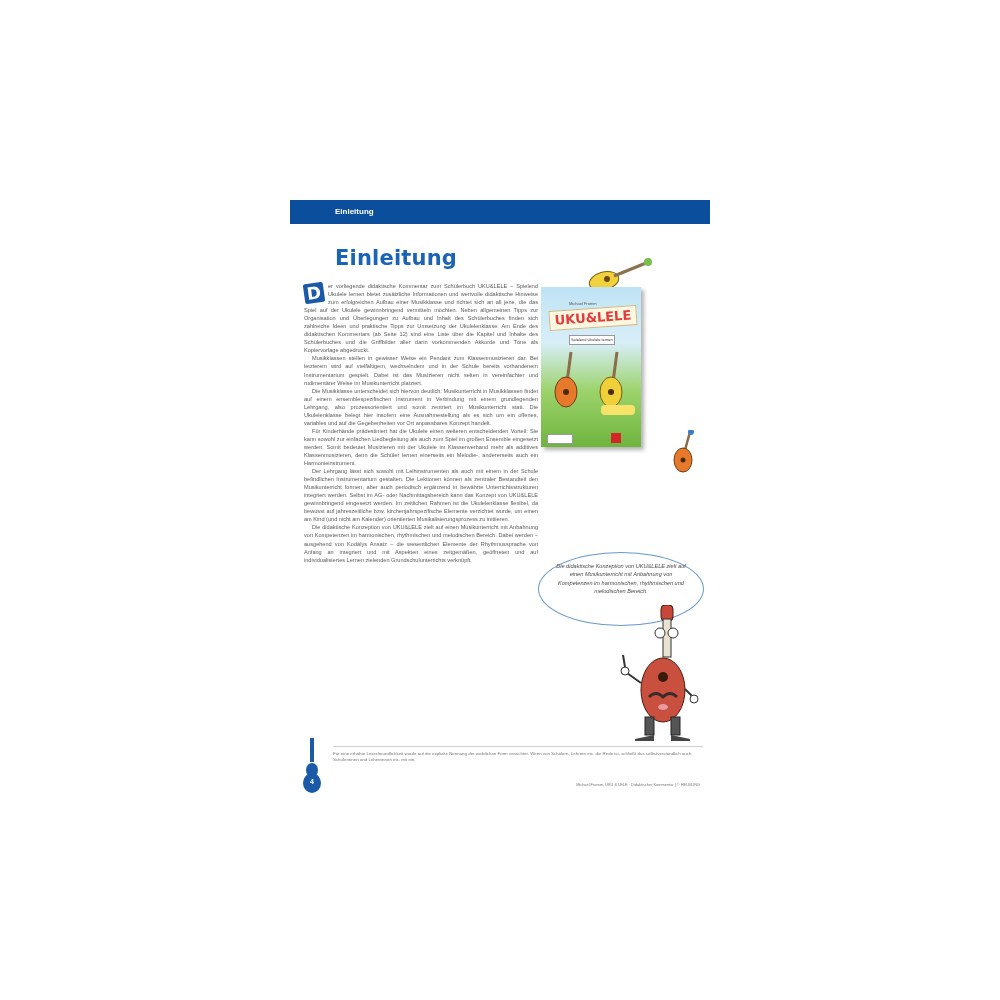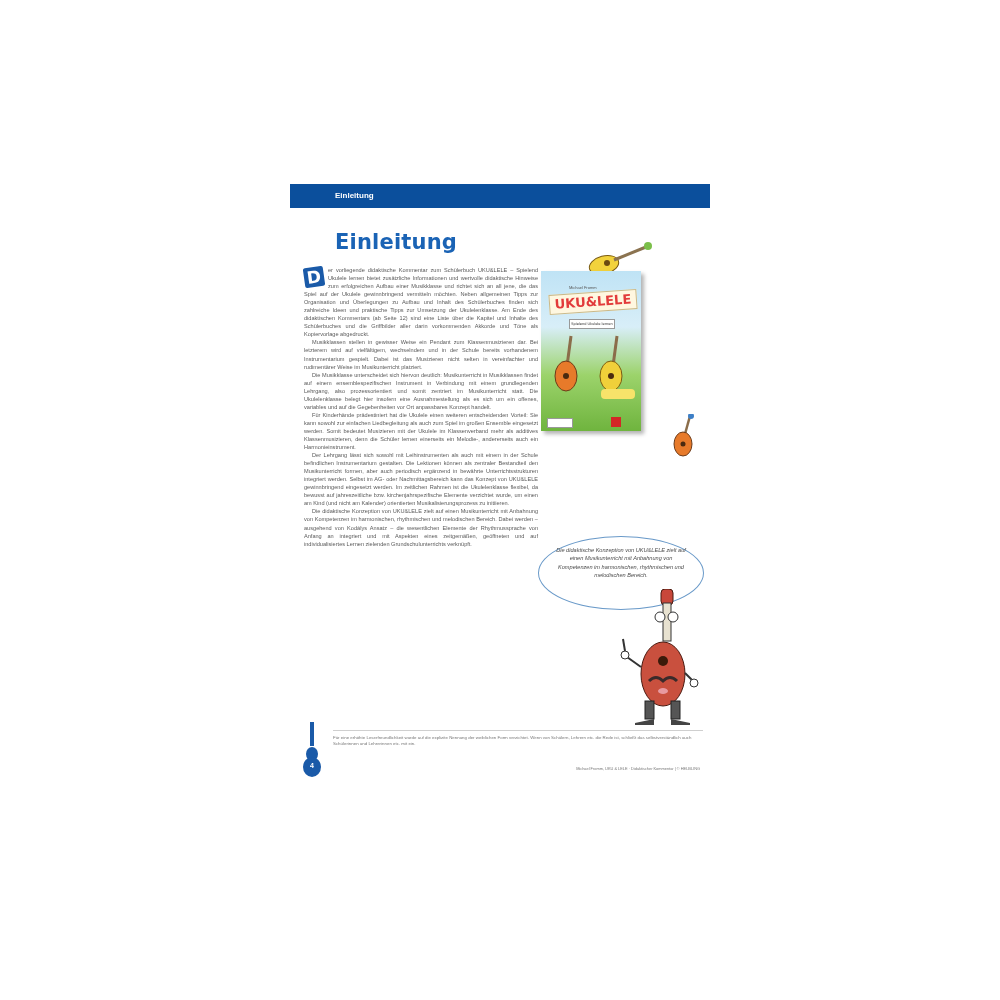--- a/index.html
+++ b/index.html
@@ -1,17 +1,17 @@
 <!DOCTYPE html>
 <html><head>
 <meta charset="utf-8">
 <style>
   html, body { margin:0; padding:0; background:#ffffff; }
   body { width:1000px; height:1000px; position:relative; overflow:hidden; font-family:"DejaVu Sans", sans-serif; }
-  .page { position:absolute; left:290px; top:184px; width:420px; height:600px; background:#fff; }
+  .page { position:absolute; left:290px; top:200px; width:420px; height:600px; background:#fff; }
   .header-bar { position:absolute; left:0; top:0; width:420px; height:24px; background:#0b4f9c; }
   .header-bar .label { position:absolute; left:45px; top:7px; font-size:8px; font-weight:bold; color:#ffffff; font-family:"Liberation Sans", sans-serif; }
   .page-title { position:absolute; left:45px; top:46px; font-size:21px; font-weight:bold; color:#1a63b5; font-family:"DejaVu Sans", sans-serif; letter-spacing:0.2px; }
   .body-col { position:absolute; left:14px; top:82px; width:234px; font-family:"Liberation Sans", sans-serif; font-size:5.6px; line-height:8.05px; color:#5a5a5a; text-align:justify; }
   .body-col p { margin:0; text-indent:8px; }
   .body-col p.first { text-indent:0; }
   .dropcap { float:left; width:20px; height:20px; margin:1px 4px 0 0; background:#1a5aa8; color:#fff; font-weight:bold; font-size:17px; line-height:20px; text-align:center; transform:rotate(-8deg); border-radius:2px; font-family:"DejaVu Sans", sans-serif; }
   .book { position:absolute; left:251px; top:87px; width:103px; height:160px; }
   .book-cover { position:absolute; left:0; top:0; width:100px; height:160px; background:linear-gradient(#bfe3f5 0%, #d8eef8 35%, #9cd36b 65%, #6fb43e 100%); box-shadow:3px 3px 4px rgba(0,0,0,0.3); }
   .book-cover .author { position:absolute; left:28px; top:14px; font-size:4px; color:#555; font-family:"Liberation Sans", sans-serif; }

